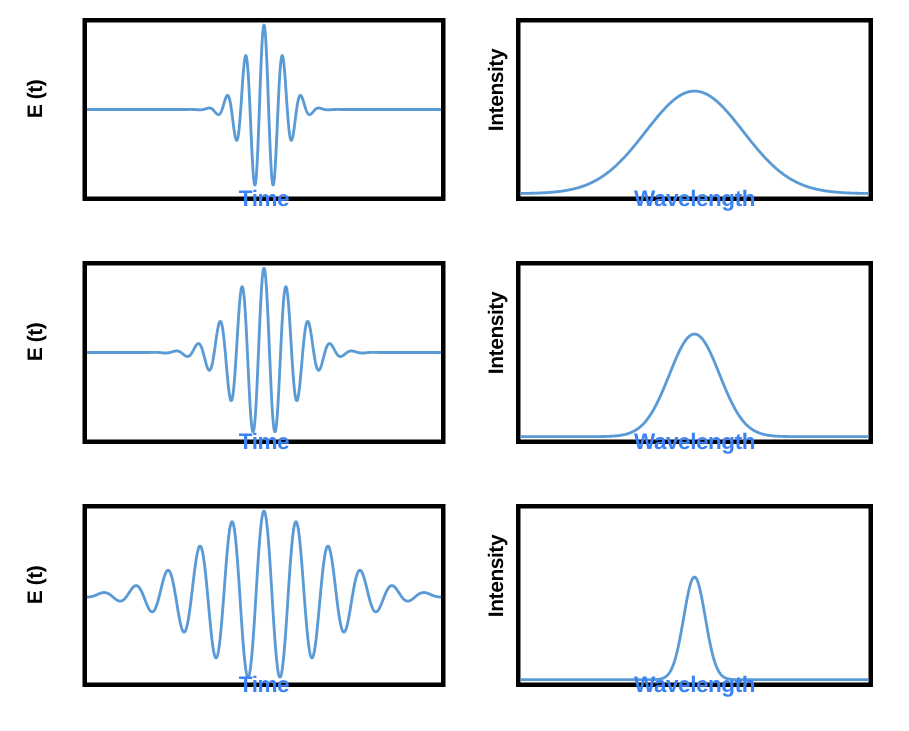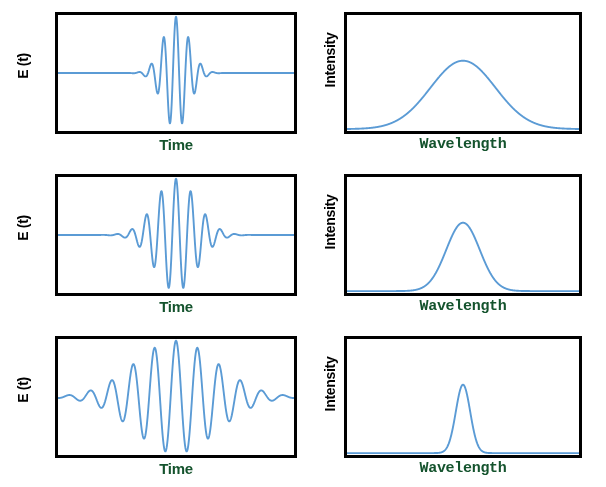--- a/index.html
+++ b/index.html
@@ -82,36 +82,35 @@
   }
   .cell-right .ylabel {
     left: -17px;
     top: 52px;
     width: 88px;
   }
 
   
   .xlabel {
     position: absolute;
-    top: 136px;
+    top: 124px;
     font-weight: bold;
     font-size: 15px;
-    color: #14532d;
+    color: #3b82f6;
     text-align: center;
     letter-spacing: -0.3px;
     font-stretch: condensed;
   }
   .cell-left .xlabel {
     left: 55px;
     width: 242px;
   }
   .cell-right .xlabel {
     left: 41px;
     width: 238px;
-    font-family: Liberation Mono, monospace;
   }
 </style>
 </head>
 <body>
 
 <div id="figure">
 
   <div class="row row-0">
     <div class="cell cell-left">
       <div class="ylabel">E (t)</div>

